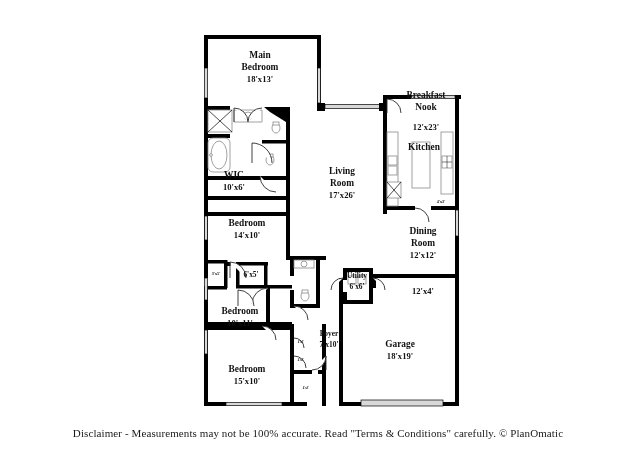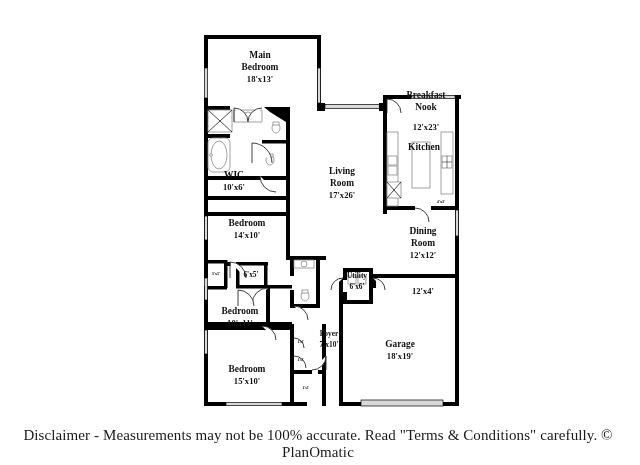--- a/index.html
+++ b/index.html
@@ -39,21 +39,21 @@
   .lbl-sm { font-size: 7.4px; }
   .lbl-xs { font-size: 4.2px; }
   .lbl-xxs { font-size: 3.1px; }
   .disclaimer-text {
     position: absolute;
     left: 0;
     top: 427px;
     width: 612px;
     text-align: center;
     font-family: "Liberation Serif", "DejaVu Serif", serif;
-    font-size: 15px;
+    font-size: 11px;
     color: #1a1a1a;
     letter-spacing: 0.1px;
   }
   .wall { fill: #000000; }
   .thinline { stroke: #000000; fill: none; }
   .fixture { stroke: #8a8a8a; fill: #ffffff; stroke-width: 0.8; }
   .fixture-dk { stroke: #4a4a4a; fill: #ffffff; stroke-width: 0.8; }
   .door-arc { stroke: #2a2a2a; fill: #ffffff; stroke-width: 0.9; }
   .door-panel { stroke: #2a2a2a; fill: #ffffff; stroke-width: 0.9; }
   .window { fill: #d9d9d9; stroke: #000000; stroke-width: 0.7; }

